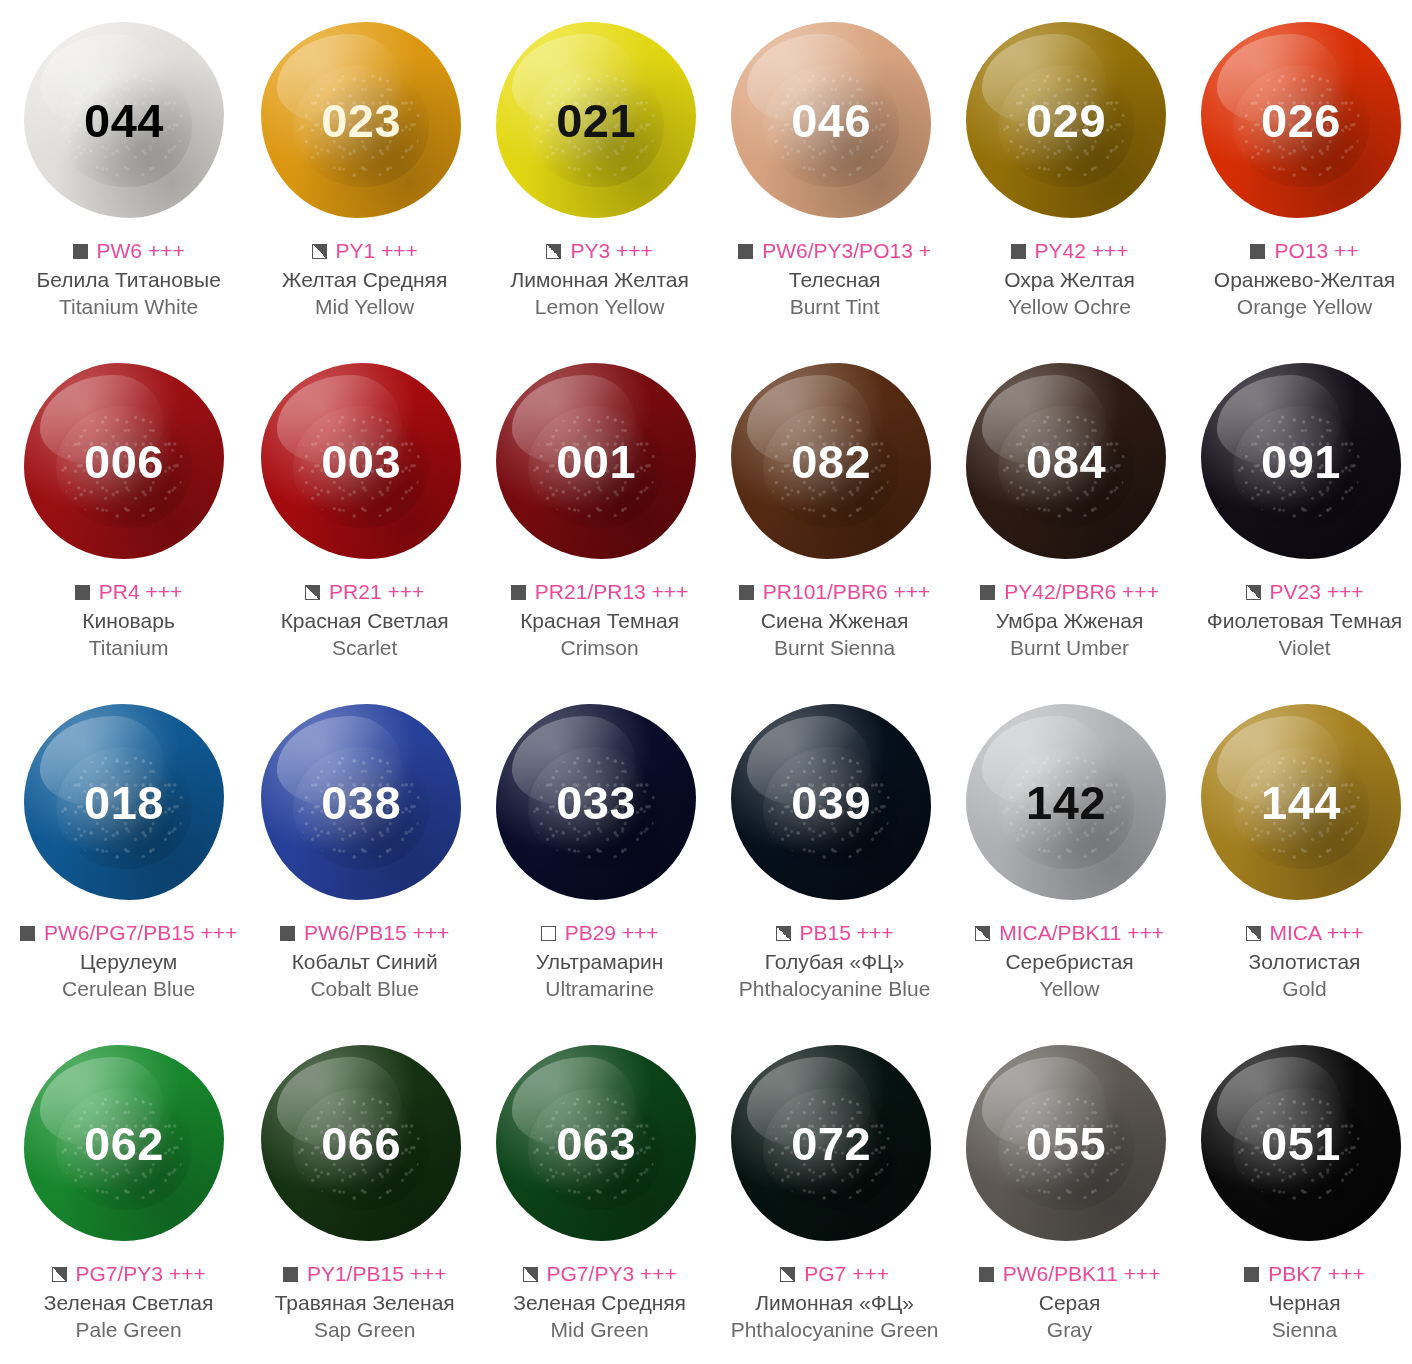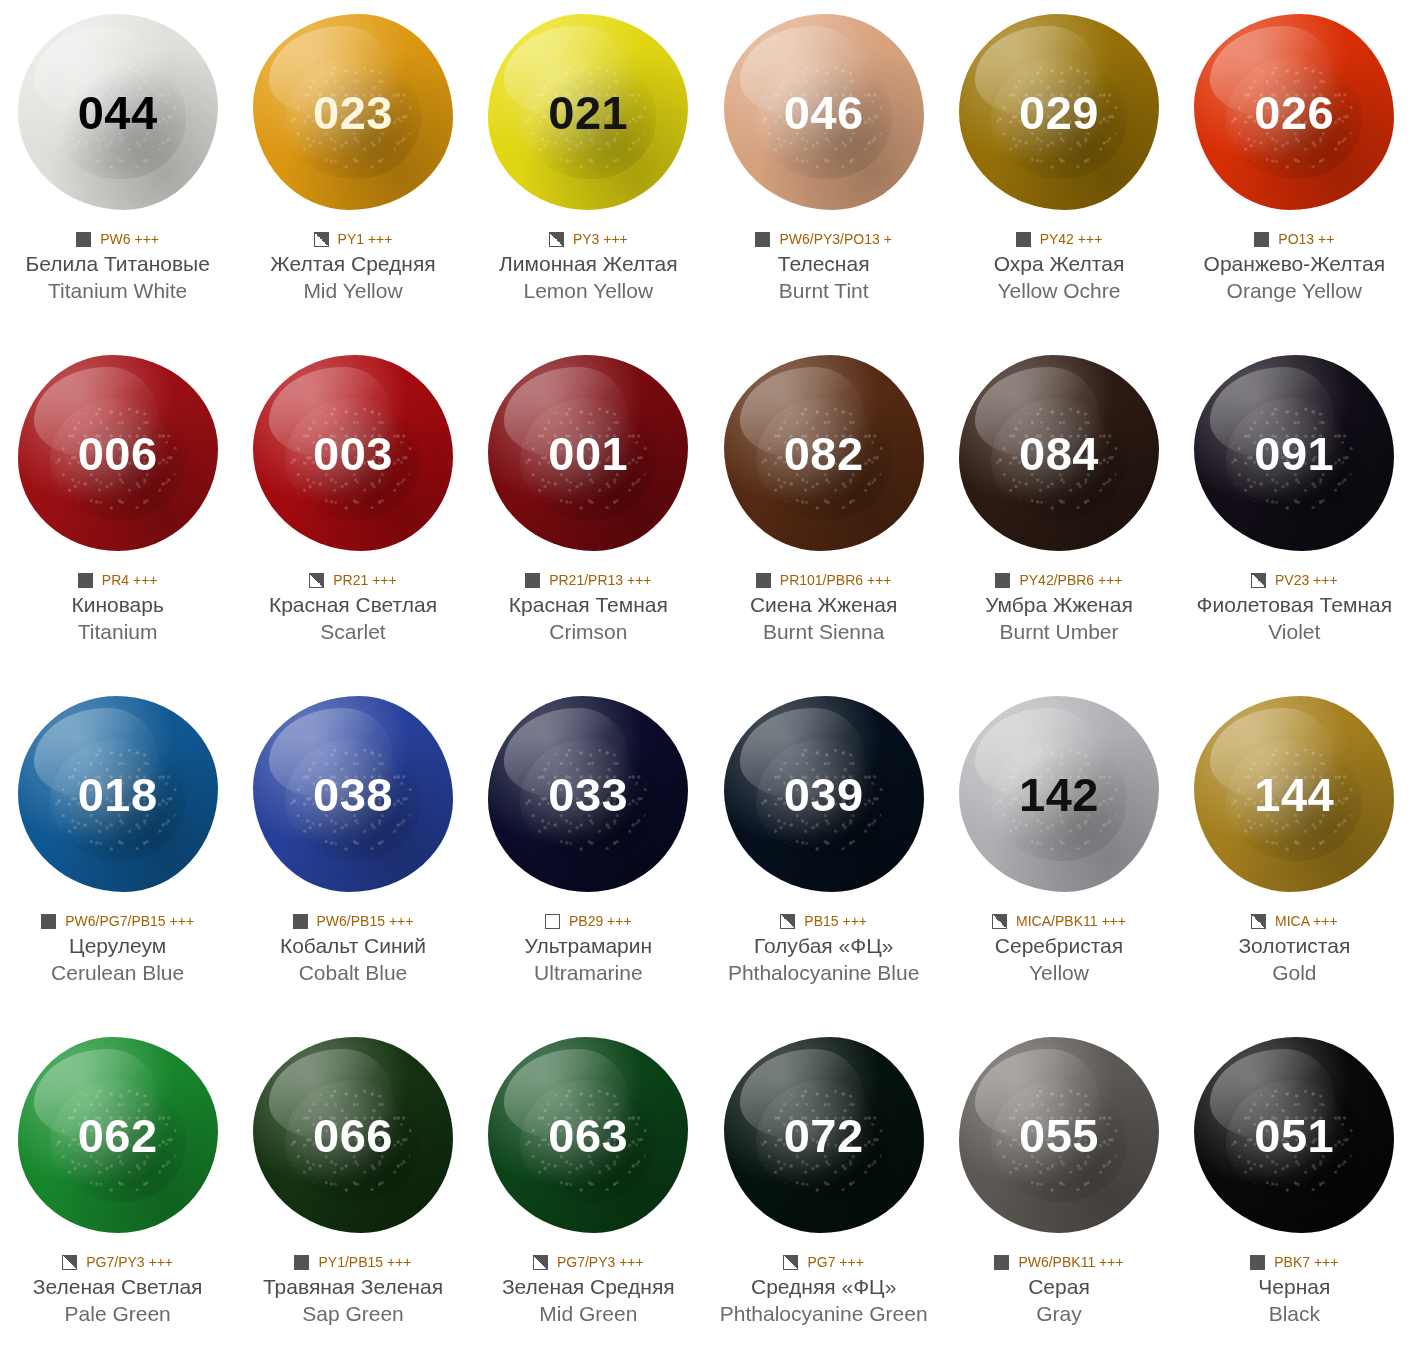--- a/index.html
+++ b/index.html
@@ -22,24 +22,24 @@
     grid-template-columns: repeat(6, 1fr);
     grid-template-rows: repeat(4, 341px);
     box-sizing: border-box;
     padding: 0;
   }
 
   .swatch-cell {
     position: relative;
     display: flex;
     flex-direction: column;
-    align-items: center;
     justify-content: flex-start;
-    padding-top: 8px;
+    padding-top: 16px;
     box-sizing: border-box;
+    margin-left: 20px;
   }
 
   
   .blob-wrap {
     position: relative;
     width: 208px;
     height: 208px;
     display: flex;
     align-items: center;
     justify-content: center;
@@ -126,22 +126,22 @@
     user-select: none;
   }
 
   
   .pigment-line {
     display: flex;
     align-items: center;
     justify-content: center;
     gap: 9px;
     margin-top: 15px;
-    font-size: 14px;
-    color: #a16207;
+    font-size: 21px;
+    color: #ec4899;
     white-space: nowrap;
   }
 
   .opacity-icon {
     display: inline-block;
     width: 15px;
     height: 15px;
     box-sizing: border-box;
     flex: 0 0 auto;
   }
@@ -496,21 +496,21 @@
         <div class="blob v2" style="background: radial-gradient(at 35% 30%, rgb(10, 26, 22), rgb(4, 14, 11) 85%);">
           <div class="blob-shade"></div>
           <div class="blob-texture"></div>
         </div>
         <div class="blob-code" style="color: rgb(255, 255, 255);">072</div>
       </div>
       <div class="pigment-line">
         <span class="opacity-icon semi"></span>
         <span>PG7 +++</span>
       </div>
-      <div class="name-ru">Средняя «ФЦ»</div>
+      <div class="name-ru">Лимонная «ФЦ»</div>
       <div class="name-en">Phthalocyanine Green</div>
     </div>
     <div class="swatch-cell">
       <div class="blob-wrap">
         <div class="blob v3" style="background: radial-gradient(at 35% 30%, rgb(108, 103, 98), rgb(83, 79, 75) 85%);">
           <div class="blob-shade"></div>
           <div class="blob-texture"></div>
         </div>
         <div class="blob-code" style="color: rgb(255, 255, 255);">055</div>
       </div>
@@ -527,15 +527,15 @@
           <div class="blob-shade"></div>
           <div class="blob-texture"></div>
         </div>
         <div class="blob-code" style="color: rgb(255, 255, 255);">051</div>
       </div>
       <div class="pigment-line">
         <span class="opacity-icon opaque"></span>
         <span>PBK7 +++</span>
       </div>
       <div class="name-ru">Черная</div>
-      <div class="name-en">Black</div>
+      <div class="name-en">Sienna</div>
     </div>
   </div>
 
 </body></html>

